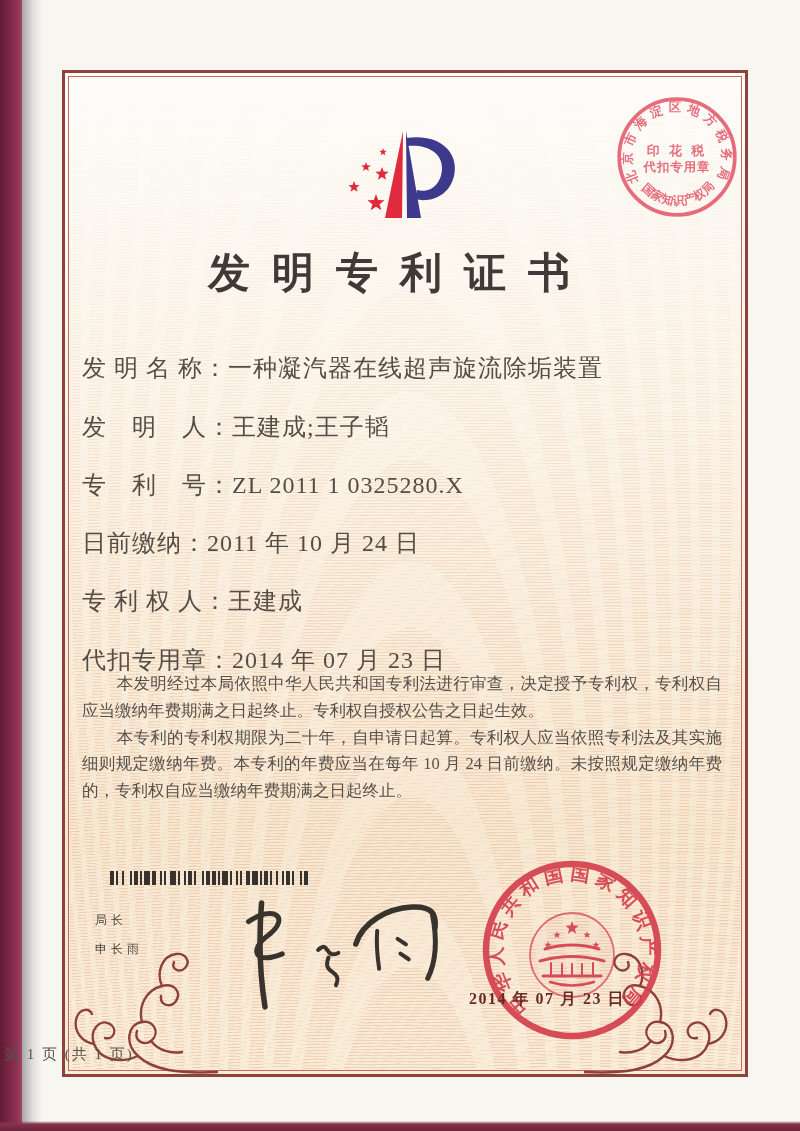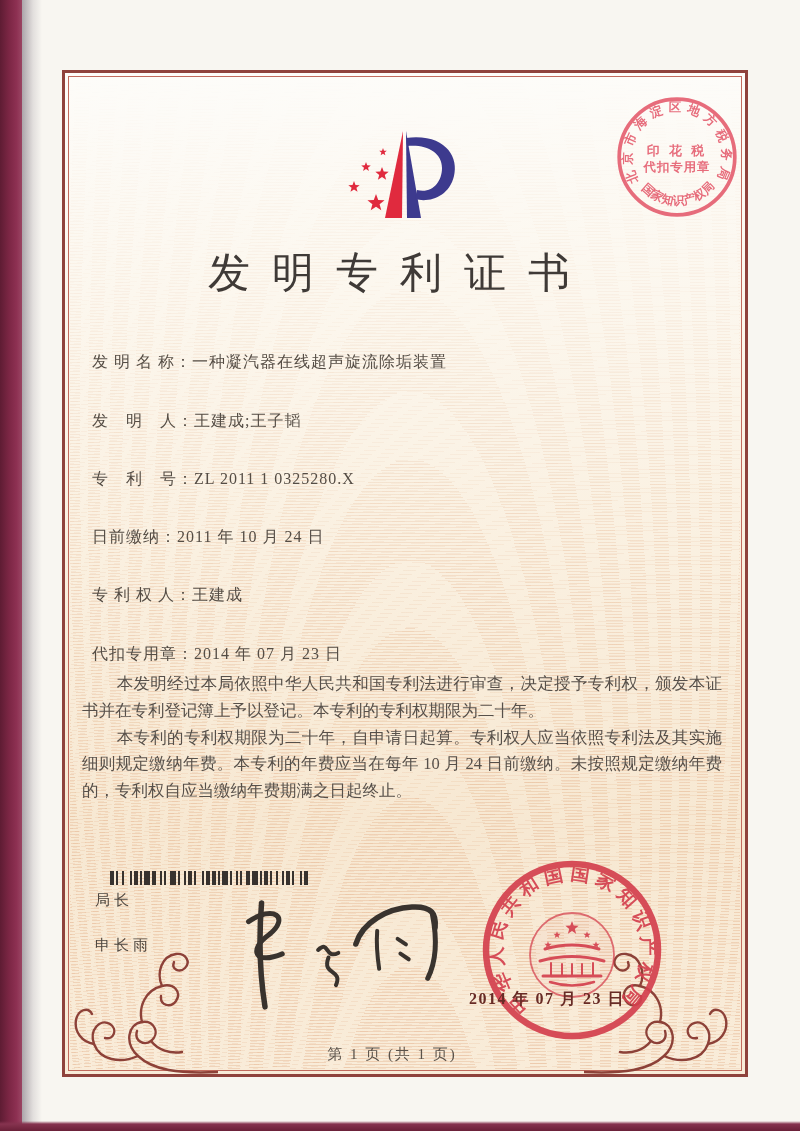--- a/index.html
+++ b/index.html
@@ -28,46 +28,46 @@
            -webkit-mask-image:linear-gradient(180deg,transparent 0%,rgba(0,0,0,.25) 22%,rgba(0,0,0,.75) 52%,#000 78%);
            mask-image:linear-gradient(180deg,transparent 0%,rgba(0,0,0,.25) 22%,rgba(0,0,0,.75) 52%,#000 78%); }
 
   .cert-no { position:absolute; left:95px; top:133px; font-size:17.5px; letter-spacing:3px; color:#56504a; }
 
   .logo { position:absolute; left:330px; top:118px; }
 
   .tax-stamp { position:absolute; left:613px; top:93px; opacity:.88; }
 
   .title { position:absolute; left:0; top:245px; width:778px; text-align:center;
-           font-size:42px; letter-spacing:22px; color:#3f3a37; font-weight:400; text-indent:22px; }
-
-  .field-row { position:absolute; left:92px; font-size:16px; color:#554d45; letter-spacing:1px; white-space:nowrap; }
+           font-size:42px; letter-spacing:22px; color:#3f3a37; font-weight:700; text-indent:22px; }
+
+  .field-row { position:absolute; left:82px; font-size:24px; color:#554d45; letter-spacing:1px; white-space:nowrap; }
   .f-label { color:#554d45; }
   .f-value { color:#554d45; }
 
   .paras { position:absolute; left:82px; top:671px; width:640px; font-size:16.5px;
            line-height:26.8px; color:#57504a; text-align:justify; }
   .paras p { text-indent:2.1em; margin:0; }
 
   .barcode { position:absolute; left:110px; top:871px; width:200px; height:14px; overflow:hidden; }
 
-  .signer { position:absolute; left:95px; top:891px; font-size:15px; color:#4c453e; letter-spacing:4px; }
-  .signer .name { margin-top:26px; }
+  .signer { position:absolute; left:95px; top:912px; font-size:12px; color:#4c453e; letter-spacing:4px; }
+  .signer .name { margin-top:12px; }
 
   .signature { position:absolute; left:198px; top:888px; }
 
   .flourish { position:absolute; }
   .flourish.left { left:58px; top:944px; }
   .flourish.right { left:584px; top:944px; transform:scaleX(-1); }
 
   .seal { position:absolute; left:477px; top:855px; }
   .seal-date { position:absolute; left:469px; top:989px; font-size:16px; font-weight:600;
                color:#682b26; letter-spacing:1.5px; white-space:nowrap; }
 
-  .footer { position:absolute; left:11px; top:1045px; width:762px; text-align:center;
+  .footer { position:absolute; left:4px; top:1045px; width:762px; text-align:left;
             font-size:15px; color:#5a524a; letter-spacing:2px; }
 
   svg text { font-family:"Liberation Serif","DejaVu Serif",serif; }
 </style>
 </head>
 <body>
 
 <div class="page">
 
   <div class="spine"></div>
@@ -125,21 +125,21 @@
     </div>
     <div class="field-row" style="top:585px">
       <span class="f-label">专 利 权 人：</span><span class="f-value">王建成</span>
     </div>
     <div class="field-row" style="top:644px">
       <span class="f-label">代扣专用章：</span><span class="f-value">2014 年 07 月 23 日</span>
     </div>
   </div>
 
   <div class="paras">
-    <p>本发明经过本局依照中华人民共和国专利法进行审查，决定授予专利权，颁发本证书并在专利登记簿上予以登记。本专利的专利权期限为二十年。</p>
+    <p>本发明经过本局依照中华人民共和国专利法进行审查，决定授予专利权，专利权自应当缴纳年费期满之日起终止。专利权自授权公告之日起生效。</p>
     <p>本专利的专利权期限为二十年，自申请日起算。专利权人应当依照专利法及其实施细则规定缴纳年费。本专利的年费应当在每年 10 月 24 日前缴纳。未按照规定缴纳年费的，专利权自应当缴纳年费期满之日起终止。</p>
   </div>
 
   <div class="barcode">
       <div style="position:absolute;left:0.00px;top:0;width:4.00px;height:100%;background:#38322e"></div>
       <div style="position:absolute;left:6.00px;top:0;width:2.00px;height:100%;background:#38322e"></div>
       <div style="position:absolute;left:12.00px;top:0;width:2.00px;height:100%;background:#38322e"></div>
       <div style="position:absolute;left:20.00px;top:0;width:2.00px;height:100%;background:#38322e"></div>
       <div style="position:absolute;left:24.00px;top:0;width:4.00px;height:100%;background:#38322e"></div>
       <div style="position:absolute;left:30.00px;top:0;width:2.00px;height:100%;background:#38322e"></div>

